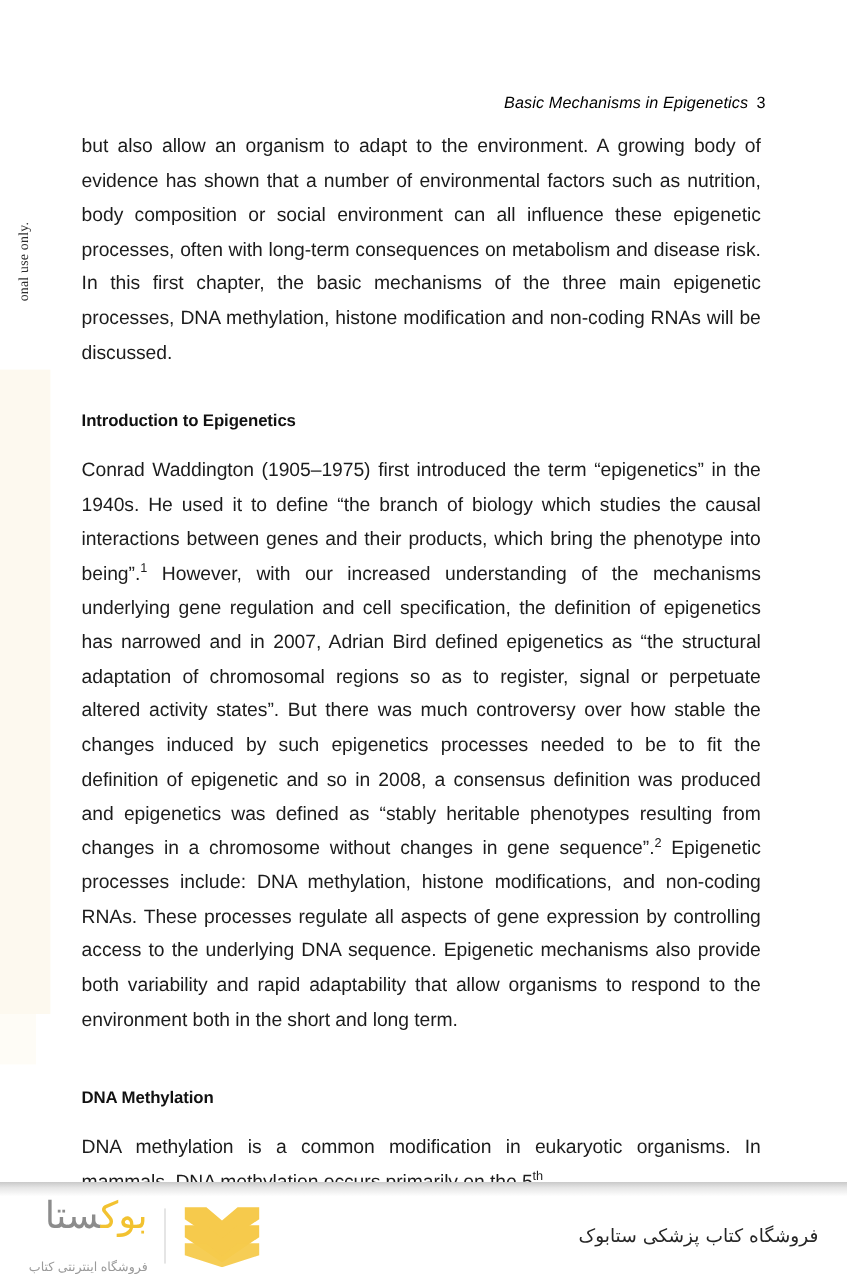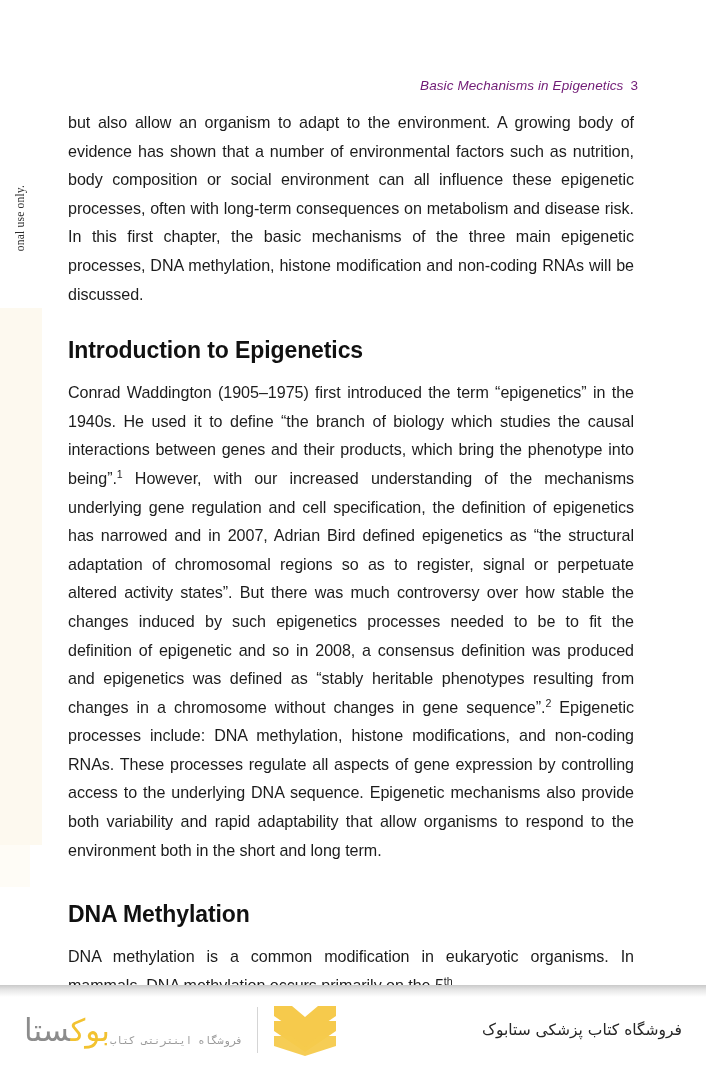--- a/index.html
+++ b/index.html
@@ -56,21 +56,21 @@
     color: #2b2b2b;
     white-space: nowrap;
   }
 
   
   .running-head {
     position: absolute;
     right: 68px;
     top: 78px;
     font-size: 13.5px;
-    color: #701a75;
+    color: #000000;
     white-space: nowrap;
   }
   .running-head .rh-title {
     font-style: italic;
     letter-spacing: 0.1px;
   }
   .running-head .rh-folio {
     font-style: normal;
     margin-left: 7px;
   }
@@ -90,21 +90,21 @@
     color: #1c1c1c;
     text-align: justify;
     text-justify: inter-word;
     letter-spacing: -0.05px;
     -webkit-hyphens: none;
     hyphens: none;
   }
 
   h2.section {
     margin: 0;
-    font-size: 23px;
+    font-size: 14px;
     font-weight: bold;
     color: #111111;
     letter-spacing: -0.1px;
     line-height: 24px;
   }
   .gap-before-heading { height: 30px; }
   .gap-after-heading  { height: 16px; }
   .gap-before-heading2 { height: 38px; }
 
   sup {
@@ -148,39 +148,39 @@
   }
 
   
   .logo-lockup {
     display: flex;
     align-items: center;
     gap: 10px;
   }
   .logo-words {
     display: flex;
-    flex-direction: row;
+    flex-direction: column;
     align-items: flex-end;
     line-height: 1;
   }
   .logo-name {
     font-size: 31px;
     color: #8c8c8c;
     direction: rtl;
     letter-spacing: 0px;
     font-family: "DejaVu Sans", sans-serif;
     white-space: nowrap;
   }
   .logo-name .accent { color: #f2c230; }
   .logo-sub {
     margin-top: 22px;
     font-size: 10.5px;
     color: #9a9a9a;
     direction: rtl;
-    font-family: Liberation Mono, monospace;
+    font-family: Liberation Sans, sans-serif;
     white-space: nowrap;
   }
   .logo-divider {
     width: 1px;
     height: 46px;
     background: #d5d5d5;
     margin: 0 4px;
   }
   .logo-mark {
     width: 66px;

